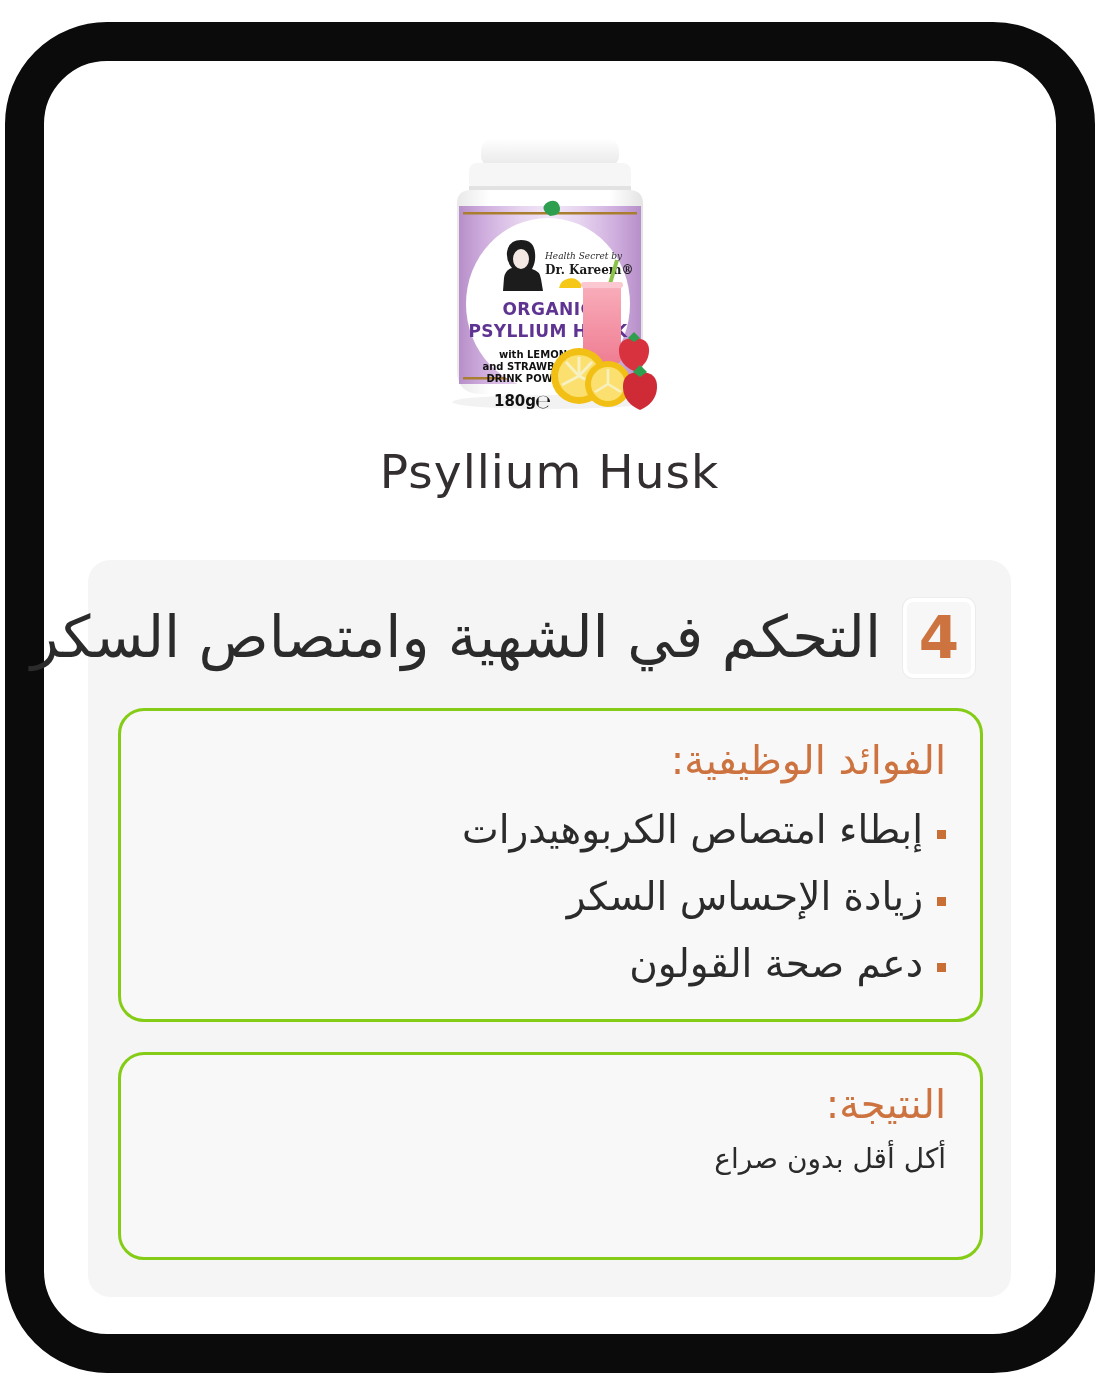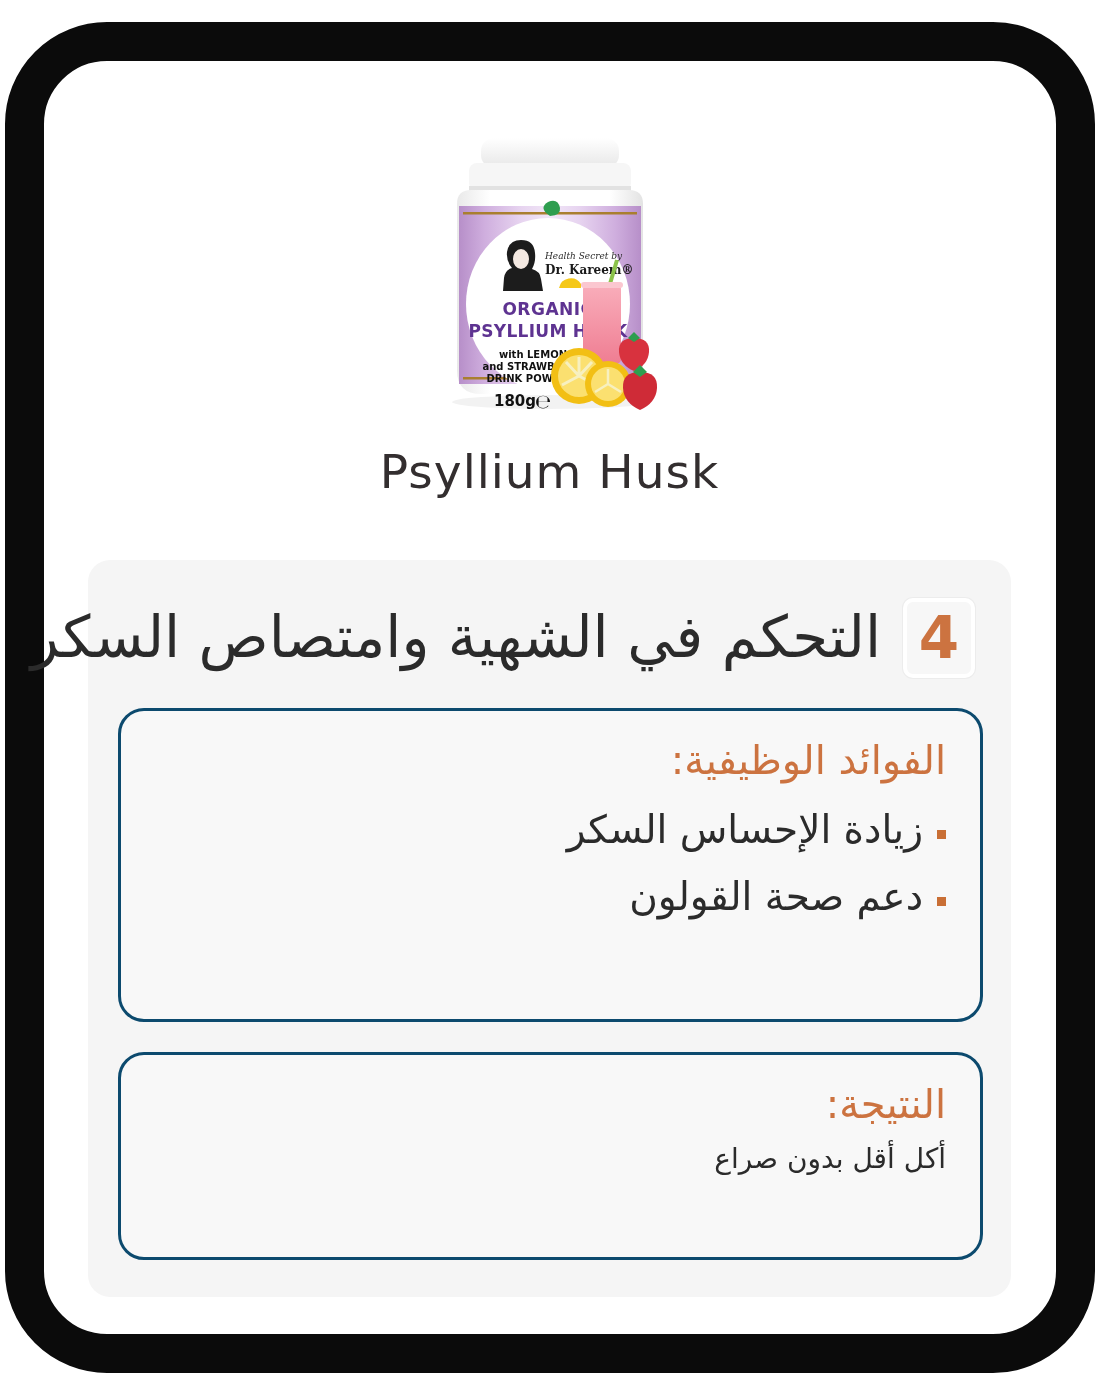--- a/index.html
+++ b/index.html
@@ -33,21 +33,21 @@
     flex:0 0 auto;width:64px;height:72px;background:#f7f7f7;
     border:4px solid #ffffff;border-radius:10px;box-shadow:0 0 0 1px #ececec;
     display:flex;align-items:center;justify-content:center;
     color:#cc7340;font-size:58px;font-weight:600;line-height:1;
   }
   .heading-text{
     font-size:58px;font-weight:500;color:#2b2b2b;white-space:nowrap;line-height:1.2;
   }
   .card{
     position:absolute;right:28px;left:30px;box-sizing:border-box;
-    background:#f8f8f8;border:3px solid #0c4a6e;border-radius:26px;
+    background:#f8f8f8;border:3px solid #84cc16;border-radius:26px;
     padding:22px 34px;text-align:right;
   }
   .card-benefits{top:148px;height:314px;}
   .card-result{top:492px;height:208px;}
   .card-title{
     color:#cc7340;font-size:40px;font-weight:500;line-height:1.35;margin:0 0 10px 0;
   }
   .benefit-item{
     display:flex;align-items:center;gap:14px;justify-content:flex-start;
     color:#2b2b2b;font-size:39px;font-weight:500;line-height:1.2;margin:20px 0;
@@ -157,20 +157,24 @@
 
     <div class="heading-row">
       <div class="num-box">4</div>
       <div class="heading-text">التحكم في الشهية وامتصاص السكر</div>
     </div>
 
     <div class="card card-benefits">
       <div class="card-title">الفوائد الوظيفية:</div>
       <div class="benefit-item">
         <span class="bullet"></span>
+        <span>إبطاء امتصاص الكربوهيدرات</span>
+      </div>
+      <div class="benefit-item">
+        <span class="bullet"></span>
         <span>زيادة الإحساس السكر</span>
       </div>
       <div class="benefit-item">
         <span class="bullet"></span>
         <span>دعم صحة القولون</span>
       </div>
     </div>
 
     <div class="card card-result">
       <div class="card-title">النتيجة:</div>

